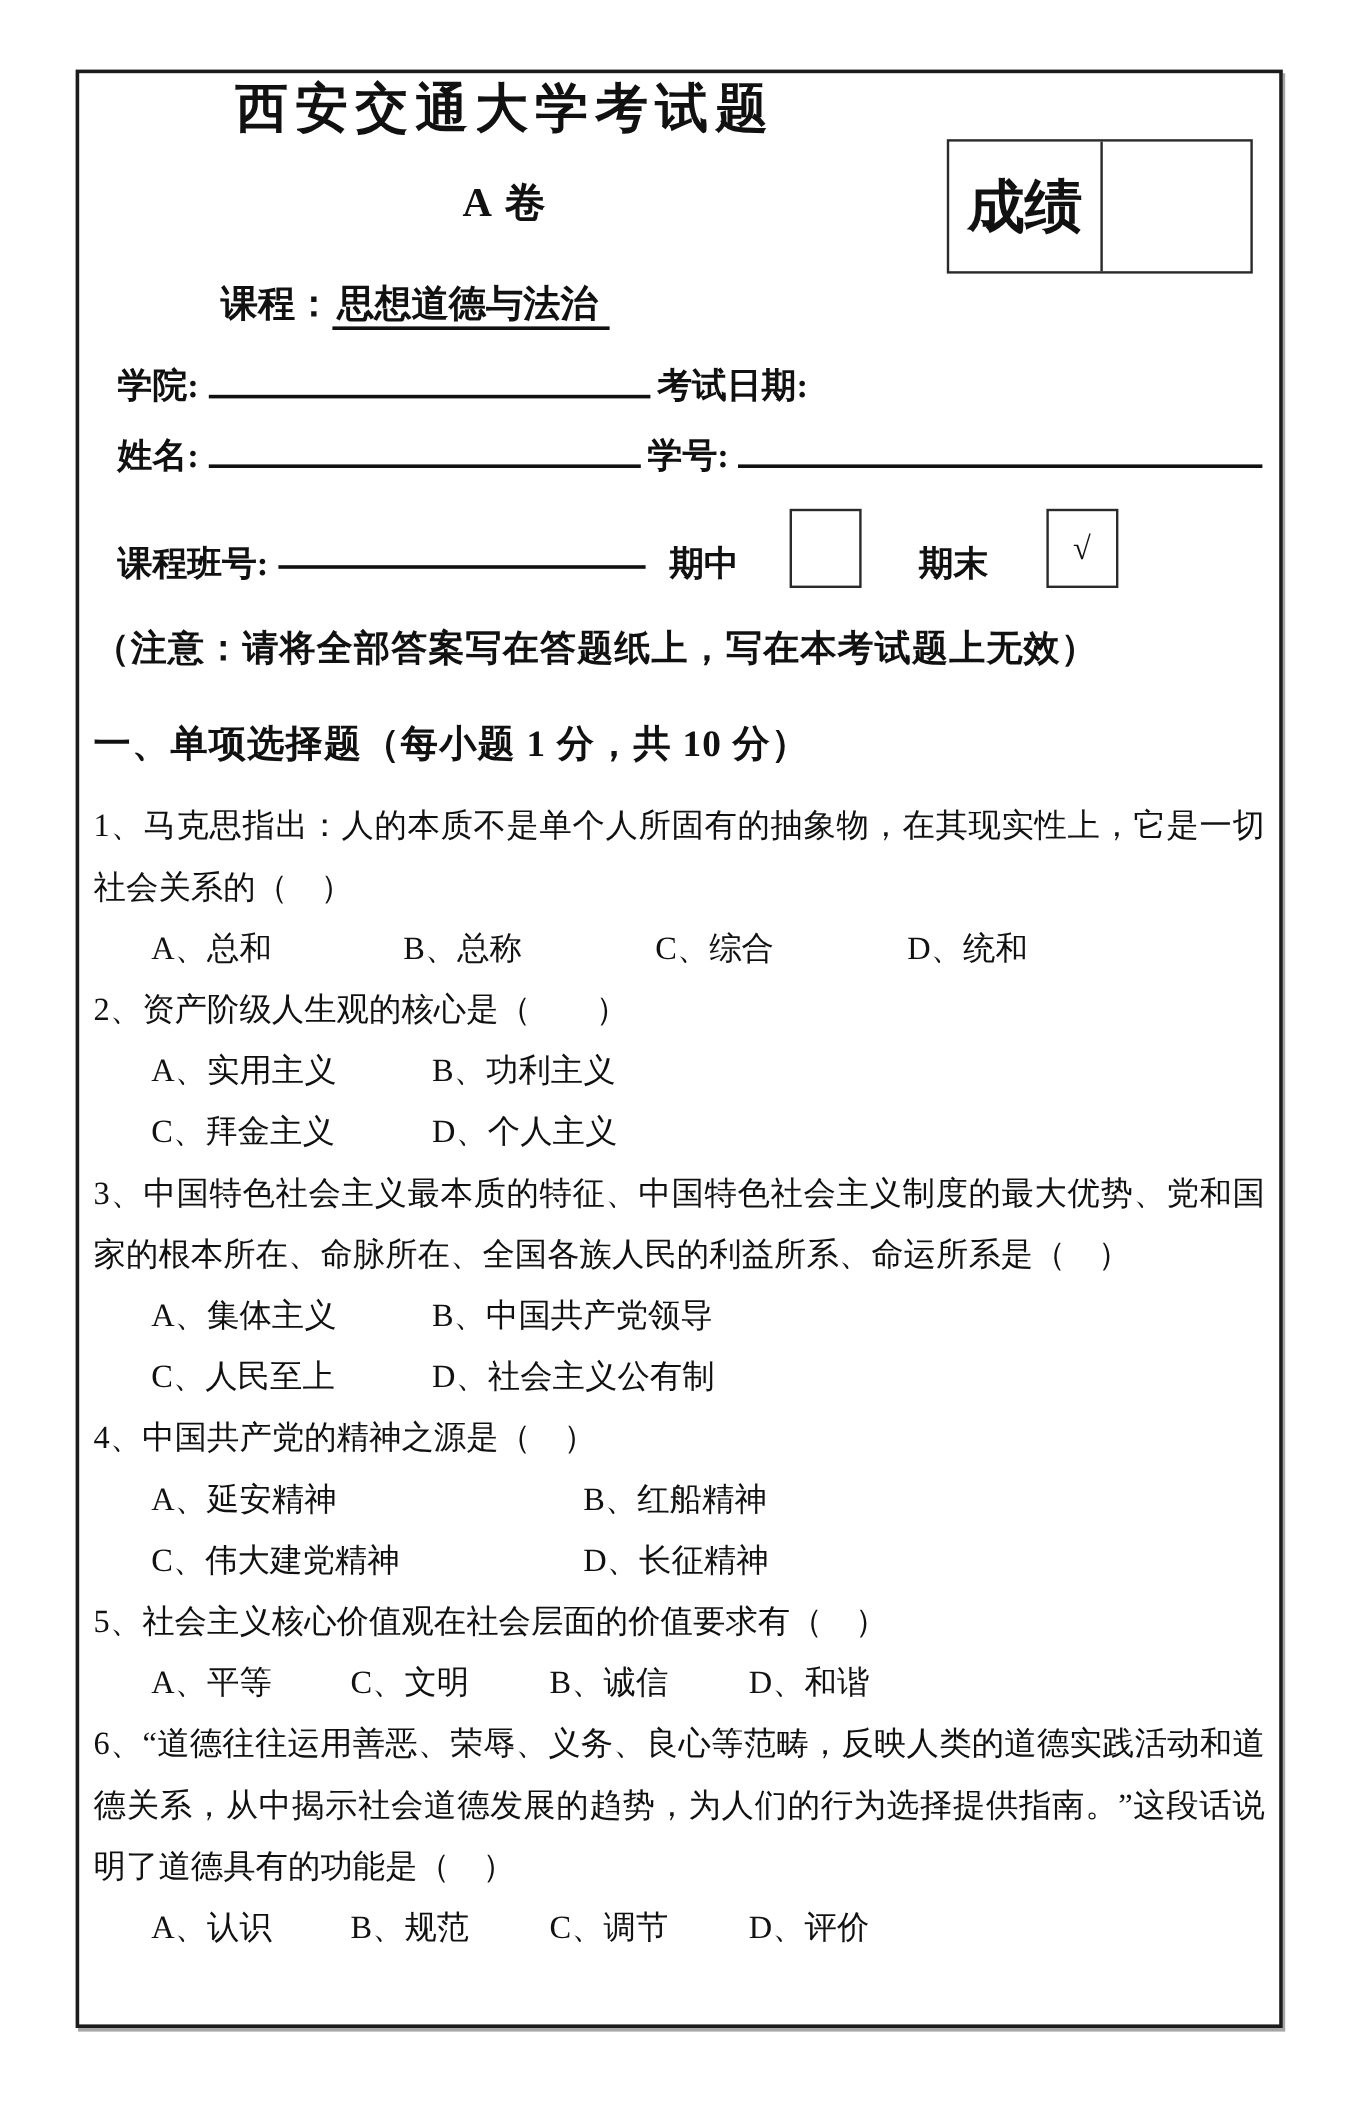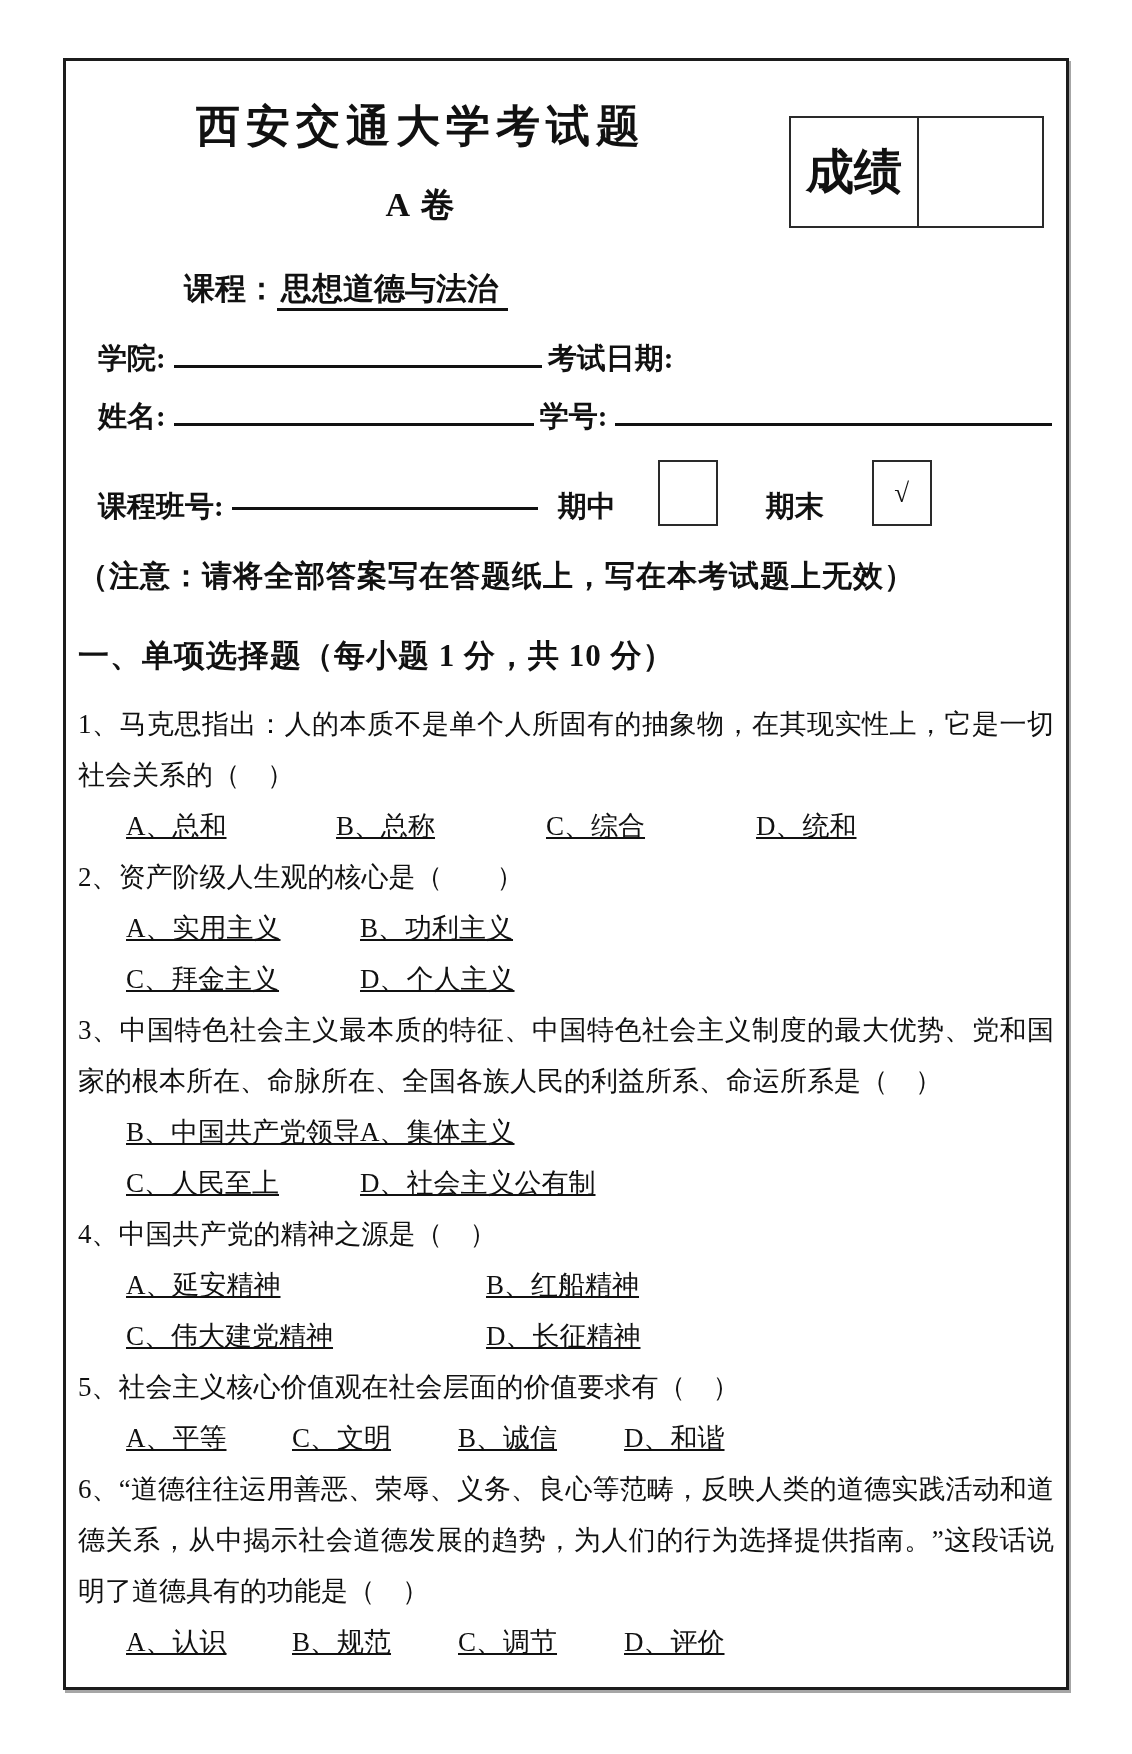--- a/index.html
+++ b/index.html
@@ -15,21 +15,21 @@
     position:absolute;
     left:63px; top:58px;
     width:1006px; height:1632px;
     border:3px solid #1c1c1c;
     box-shadow:2px 3px 0 rgba(0,0,0,.35);
     background:#fff;
     padding:0 10px;
   }
   
   .header { position:relative; }
-  .header-left { width:690px; text-align:center; padding-top:36px; }
+  .header-left { width:690px; text-align:center; }
   .uni-title {
     font-size:44px; font-weight:bold; letter-spacing:6px;
     white-space:nowrap;
   }
   .version { font-size:34px; font-weight:bold; margin-top:26px; letter-spacing:2px; }
   .score-box {
     position:absolute; top:55px; right:12px;
     width:255px; height:112px;
     border:2px solid #2a2a2a;
     display:flex;
@@ -53,21 +53,21 @@
     width:60px; height:66px; border:2px solid #2a2a2a;
     display:flex; align-items:center; justify-content:center;
     font-size:27px; font-weight:normal; background:#fff;
   }
   
   .notice { margin:30px 0 0 2px; font-size:30px; font-weight:bold; letter-spacing:1px; }
   .section-heading { margin:38px 0 0 2px; font-size:31px; font-weight:bold; letter-spacing:1px; }
   
   .questions { margin:22px 2px 0 2px; font-size:27px; line-height:51px; }
   .q-text { text-align:justify; }
-  .opts { display:flex; padding-left:48px;text-decoration:underline; }
+  .opts { display:flex; padding-left:48px; }
   .opts.row4 span { width:166px; }
   .opts.row4.wide span { width:210px; }
   .opts.cols2 span:first-child { width:234px; }
   .opts.cols2.wide2 span:first-child { width:360px; }
   .opts span { white-space:nowrap; }
 </style>
 </head>
 <body>
 
 <div class="frame">
@@ -135,22 +135,22 @@
       </div>
       <div class="opts cols2">
         <span>C、拜金主义</span>
         <span>D、个人主义</span>
       </div>
     </div>
 
     <div>
       <p class="q-text">3、中国特色社会主义最本质的特征、中国特色社会主义制度的最大优势、党和国家的根本所在、命脉所在、全国各族人民的利益所系、命运所系是（　）</p>
       <div class="opts cols2">
+        <span>A、集体主义</span>
         <span>B、中国共产党领导</span>
-        <span>A、集体主义</span>
       </div>
       <div class="opts cols2">
         <span>C、人民至上</span>
         <span>D、社会主义公有制</span>
       </div>
     </div>
 
     <div>
       <p class="q-text">4、中国共产党的精神之源是（　）</p>
       <div class="opts cols2 wide2">

